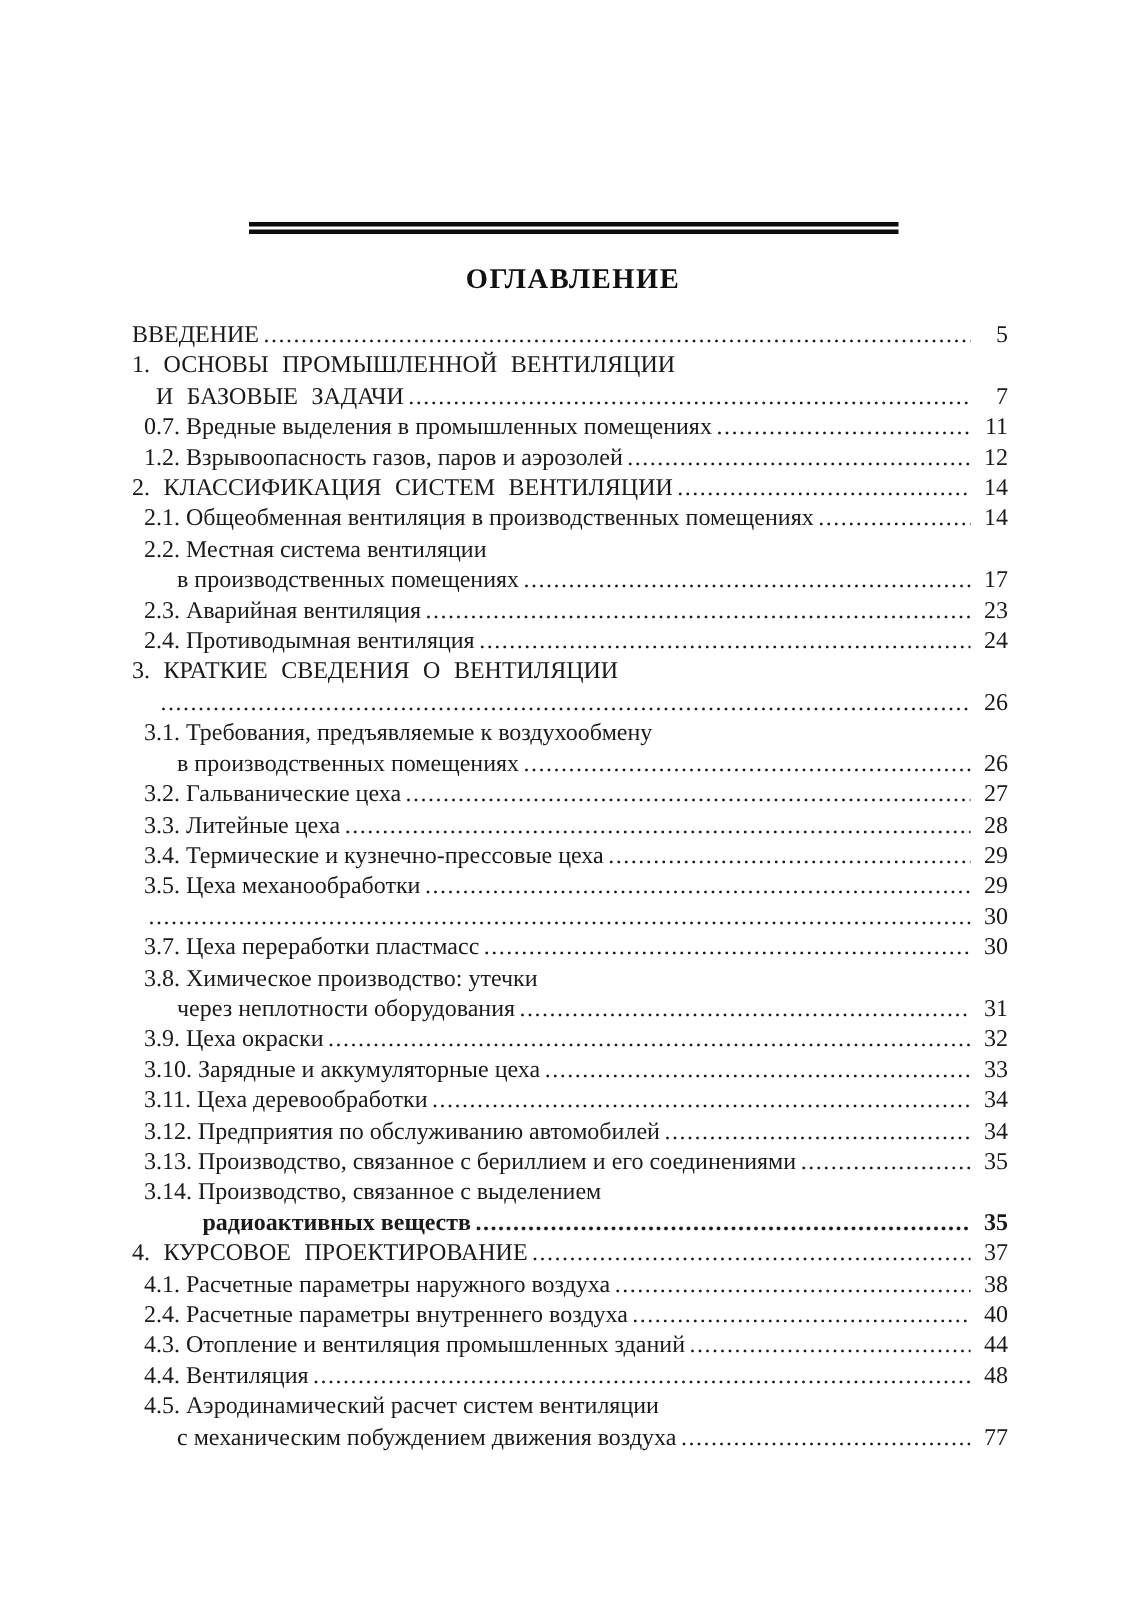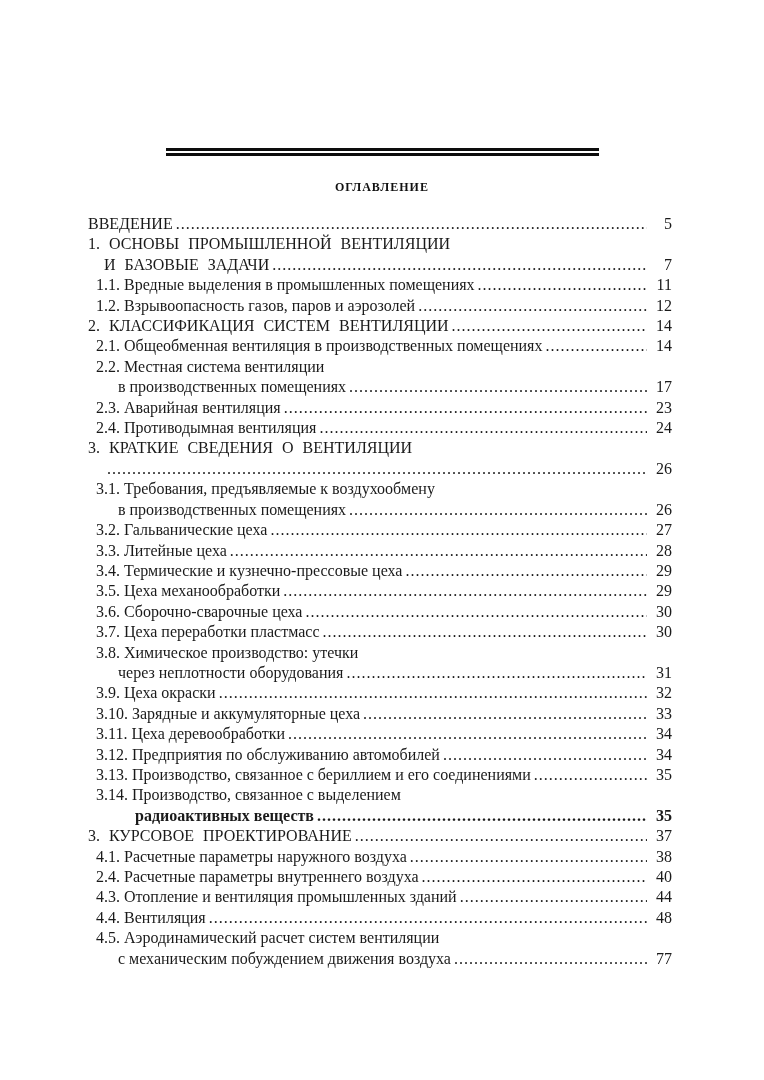--- a/index.html
+++ b/index.html
@@ -18,21 +18,21 @@
     width: 433px;
     margin: 148px auto 0 auto;
     height: 2px;
     border-top: 3px solid #0d0d0d;
     border-bottom: 3px solid #0d0d0d;
   }
 
   .title {
     margin: 18px 0 0 0;
     text-align: center;
-    font-size: 12px;
+    font-size: 19px;
     line-height: 26px;
     font-weight: bold;
     letter-spacing: 1px;
     color: #111;
   }
 
   .toc {
     width: 584px;
     margin: 14px 0 0 88px;
     font-size: 16px;
@@ -83,21 +83,21 @@
     <span class="txt">1. ОСНОВЫ ПРОМЫШЛЕННОЙ ВЕНТИЛЯЦИИ</span>
     <span class="dots"></span>
     <span class="pg"></span>
   </div>
       <div class="row lvl-chapter-cont caps">
     <span class="txt">И БАЗОВЫЕ ЗАДАЧИ</span>
     <span class="dots">....................................................................................................................................................................................</span>
     <span class="pg">7</span>
   </div>
       <div class="row lvl-sub">
-    <span class="txt">1.1. Вредные выделения в промышленных помещениях</span>
+    <span class="txt">0.7. Вредные выделения в промышленных помещениях</span>
     <span class="dots">....................................................................................................................................................................................</span>
     <span class="pg">11</span>
   </div>
       <div class="row lvl-sub">
     <span class="txt">1.2. Взрывоопасность газов, паров и аэрозолей</span>
     <span class="dots">....................................................................................................................................................................................</span>
     <span class="pg">12</span>
   </div>
       <div class="row lvl-chapter caps">
     <span class="txt">2. КЛАССИФИКАЦИЯ СИСТЕМ ВЕНТИЛЯЦИИ</span>
@@ -162,21 +162,20 @@
     <span class="txt">3.4. Термические и кузнечно-прессовые цеха</span>
     <span class="dots">....................................................................................................................................................................................</span>
     <span class="pg">29</span>
   </div>
       <div class="row lvl-sub">
     <span class="txt">3.5. Цеха механообработки</span>
     <span class="dots">....................................................................................................................................................................................</span>
     <span class="pg">29</span>
   </div>
       <div class="row lvl-sub">
-    <span class="txt">3.6. Сборочно-сварочные цеха</span>
     <span class="dots">....................................................................................................................................................................................</span>
     <span class="pg">30</span>
   </div>
       <div class="row lvl-sub">
     <span class="txt">3.7. Цеха переработки пластмасс</span>
     <span class="dots">....................................................................................................................................................................................</span>
     <span class="pg">30</span>
   </div>
       <div class="row lvl-sub">
     <span class="txt">3.8. Химическое производство: утечки</span>
@@ -217,21 +216,21 @@
     <span class="txt">3.14. Производство, связанное с выделением</span>
     <span class="dots"></span>
     <span class="pg"></span>
   </div>
       <div class="row lvl-sub-cont-deep">
     <span class="txt">радиоактивных веществ</span>
     <span class="dots">....................................................................................................................................................................................</span>
     <span class="pg">35</span>
   </div>
       <div class="row lvl-chapter caps">
-    <span class="txt">3. КУРСОВОЕ ПРОЕКТИРОВАНИЕ</span>
+    <span class="txt">4. КУРСОВОЕ ПРОЕКТИРОВАНИЕ</span>
     <span class="dots">....................................................................................................................................................................................</span>
     <span class="pg">37</span>
   </div>
       <div class="row lvl-sub">
     <span class="txt">4.1. Расчетные параметры наружного воздуха</span>
     <span class="dots">....................................................................................................................................................................................</span>
     <span class="pg">38</span>
   </div>
       <div class="row lvl-sub">
     <span class="txt">2.4. Расчетные параметры внутреннего воздуха</span>

